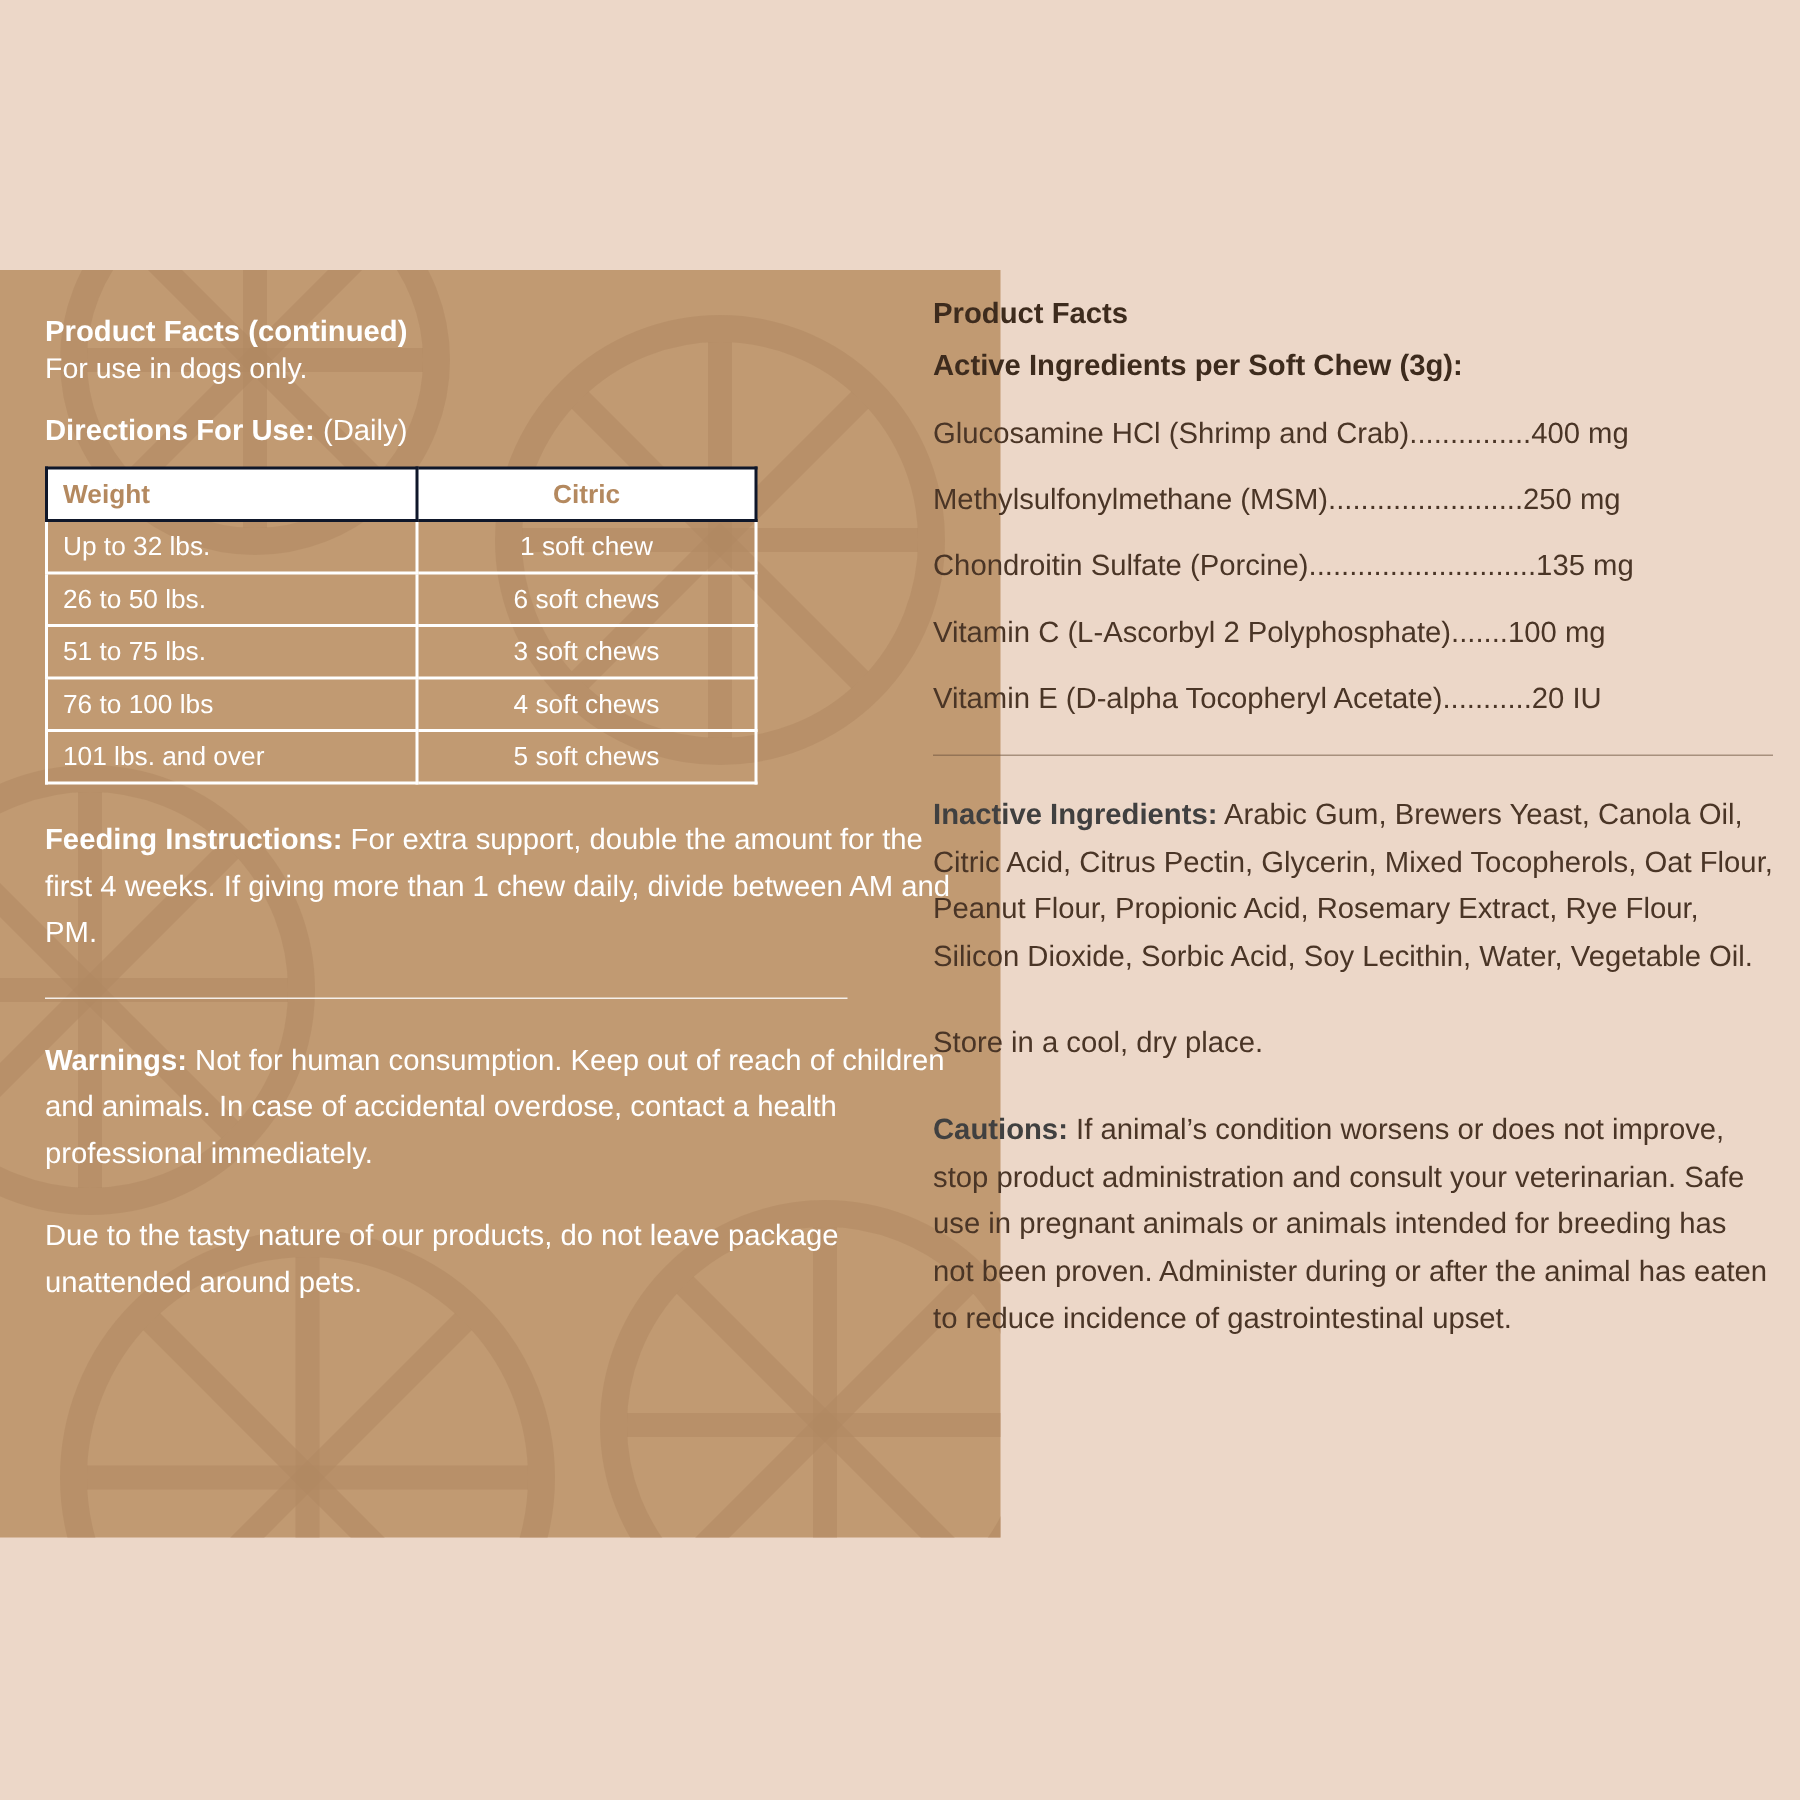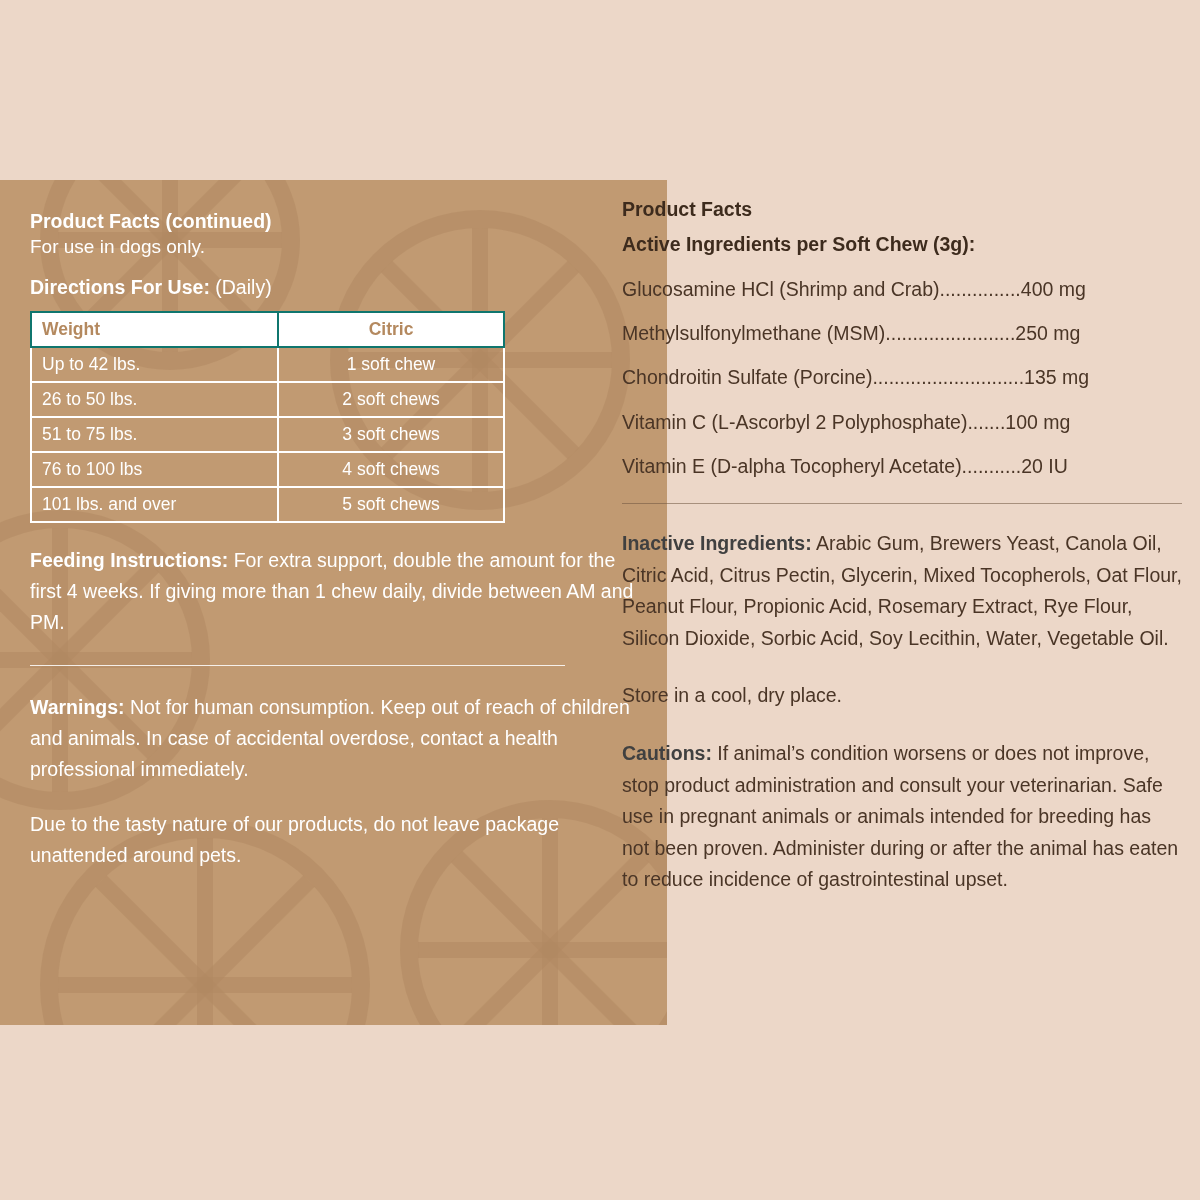--- a/index.html
+++ b/index.html
@@ -70,21 +70,21 @@
     border: 2px solid #ffffff;
     font-size: 17.5px;
     color: #ffffff;
     padding: 6px 10px;
     font-weight: normal;
   }
   table.dose th {
     font-weight: bold;
     background: #ffffff;
     color: #b4895f;
-    border: 2px solid #0f766e;
+    border: 2px solid #0f172a;
     margin-left: 21px;
   }
   table.dose th.th-weight { text-align: left; }
   table.dose th.th-amount { text-align: center; }
   table.dose td.c-weight { text-align: left; width: 225px; }
   table.dose td.c-amount { text-align: center; }
 
   .para {
     font-size: 19.5px;
     line-height: 1.6;
@@ -193,26 +193,26 @@
 
       <table class="dose">
         <thead>
           <tr>
             <th class="th-weight">Weight</th>
             <th class="th-amount">Citric</th>
           </tr>
         </thead>
         <tbody>
           <tr>
-            <td class="c-weight">Up to 42 lbs.</td>
+            <td class="c-weight">Up to 32 lbs.</td>
             <td class="c-amount">1 soft chew</td>
           </tr>
           <tr>
             <td class="c-weight">26 to 50 lbs.</td>
-            <td class="c-amount">2 soft chews</td>
+            <td class="c-amount">6 soft chews</td>
           </tr>
           <tr>
             <td class="c-weight">51 to 75 lbs.</td>
             <td class="c-amount">3 soft chews</td>
           </tr>
           <tr>
             <td class="c-weight">76 to 100 lbs</td>
             <td class="c-amount">4 soft chews</td>
           </tr>
           <tr>

